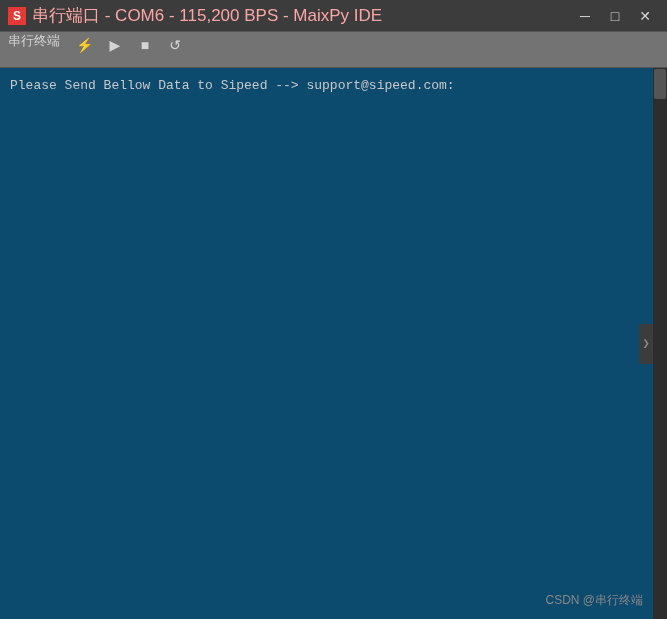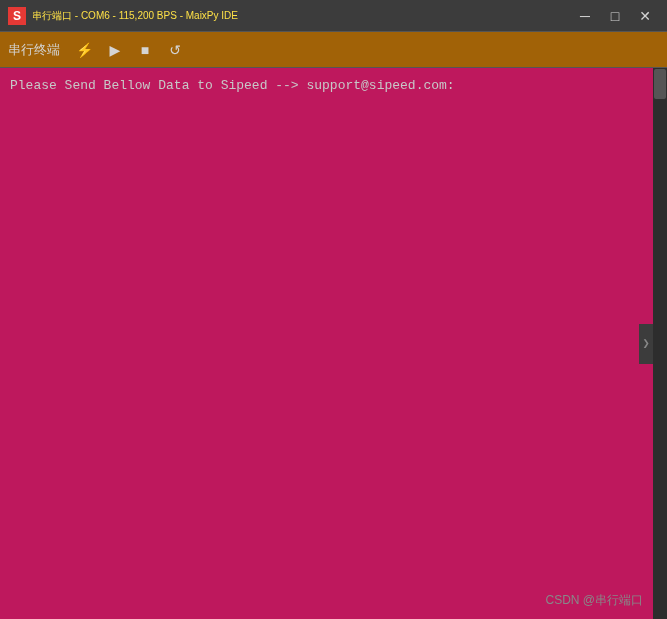--- a/index.html
+++ b/index.html
@@ -41,22 +41,22 @@
       display: flex;
       align-items: center;
       justify-content: center;
       font-weight: bold;
       color: white;
       font-size: 12px;
       font-family: Arial, sans-serif;
     }
 
     .title-bar-text {
-      color: #fde047;
-      font-size: 10px;
+      color: #fca5a5;
+      font-size: 17px;
       font-family: 'Microsoft YaHei', Arial, sans-serif;
     }
 
     .title-bar-controls {
       display: flex;
       align-items: center;
       gap: 2px;
     }
 
     .title-btn {
@@ -69,23 +69,23 @@
       cursor: pointer;
       display: flex;
       align-items: center;
       justify-content: center;
     }
 
     
     .toolbar {
       width: 100%;
       height: 36px;
-      background: #a16207;
-      display: flex;
-      align-items: center;
+      background: #737373;
+      display: flex;
+      align-items: flex-start;
       padding: 0 8px;
       gap: 4px;
       border-bottom: 1px solid #555;
     }
 
     .toolbar-label {
       color: #d4d4d4;
       font-size: 13px;
       font-family: 'Microsoft YaHei', Arial, sans-serif;
       margin-right: 8px;
@@ -108,21 +108,21 @@
     .main-container {
       display: flex;
       width: 100%;
       height: calc(619px - 32px - 36px);
       position: relative;
     }
 
     
     .terminal {
       flex: 1;
-      background: #be185d;
+      background: #0c4a6e;
       color: #c8c8c8;
       font-family: 'Consolas', 'Courier New', monospace;
       font-size: 13px;
       padding: 8px 10px;
       overflow-y: auto;
       line-height: 1.6;
       position: relative;
     }
 
     .terminal-line {
@@ -209,14 +209,14 @@
   <span class="terminal-line">Please Send Bellow Data to Sipeed --&gt; support@sipeed.com:</span>
       <span class="terminal-line empty"> </span>
       <span class="terminal-line empty"> </span>
     </div>
   <div class="scrollbar-track">
     <div class="scrollbar-thumb"></div>
   </div>
 
   <div class="side-arrow">❯</div>
 
-  <div class="watermark">CSDN @串行端口</div>
+  <div class="watermark">CSDN @串行终端</div>
 </div>
 
 </body></html>

